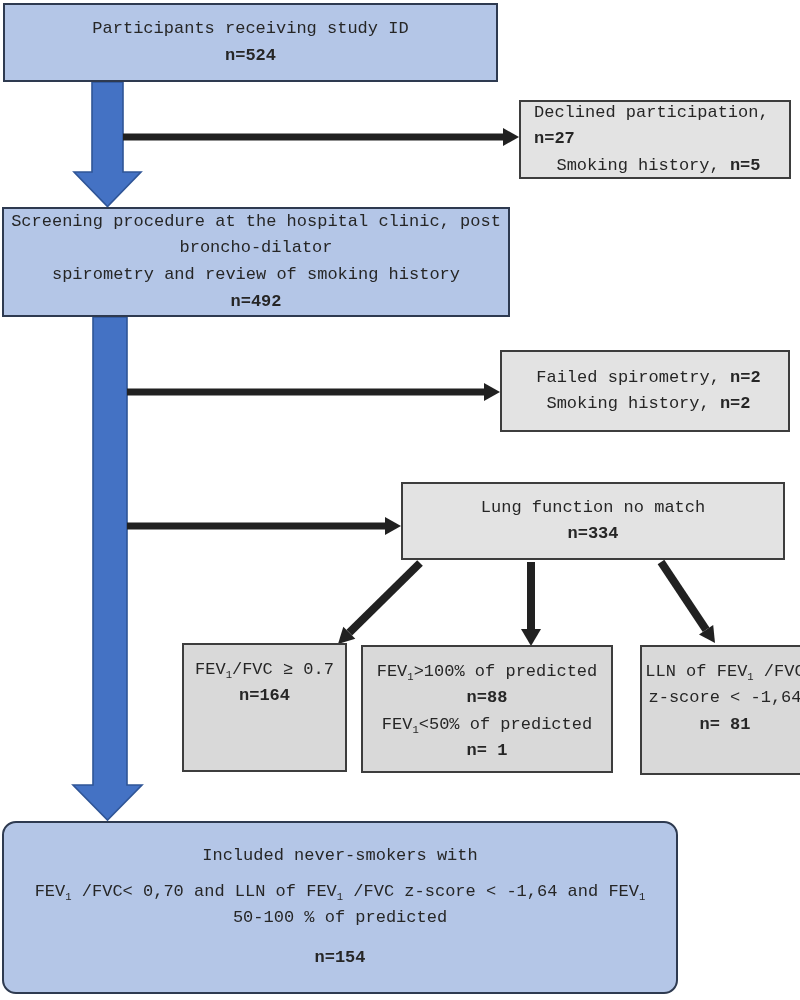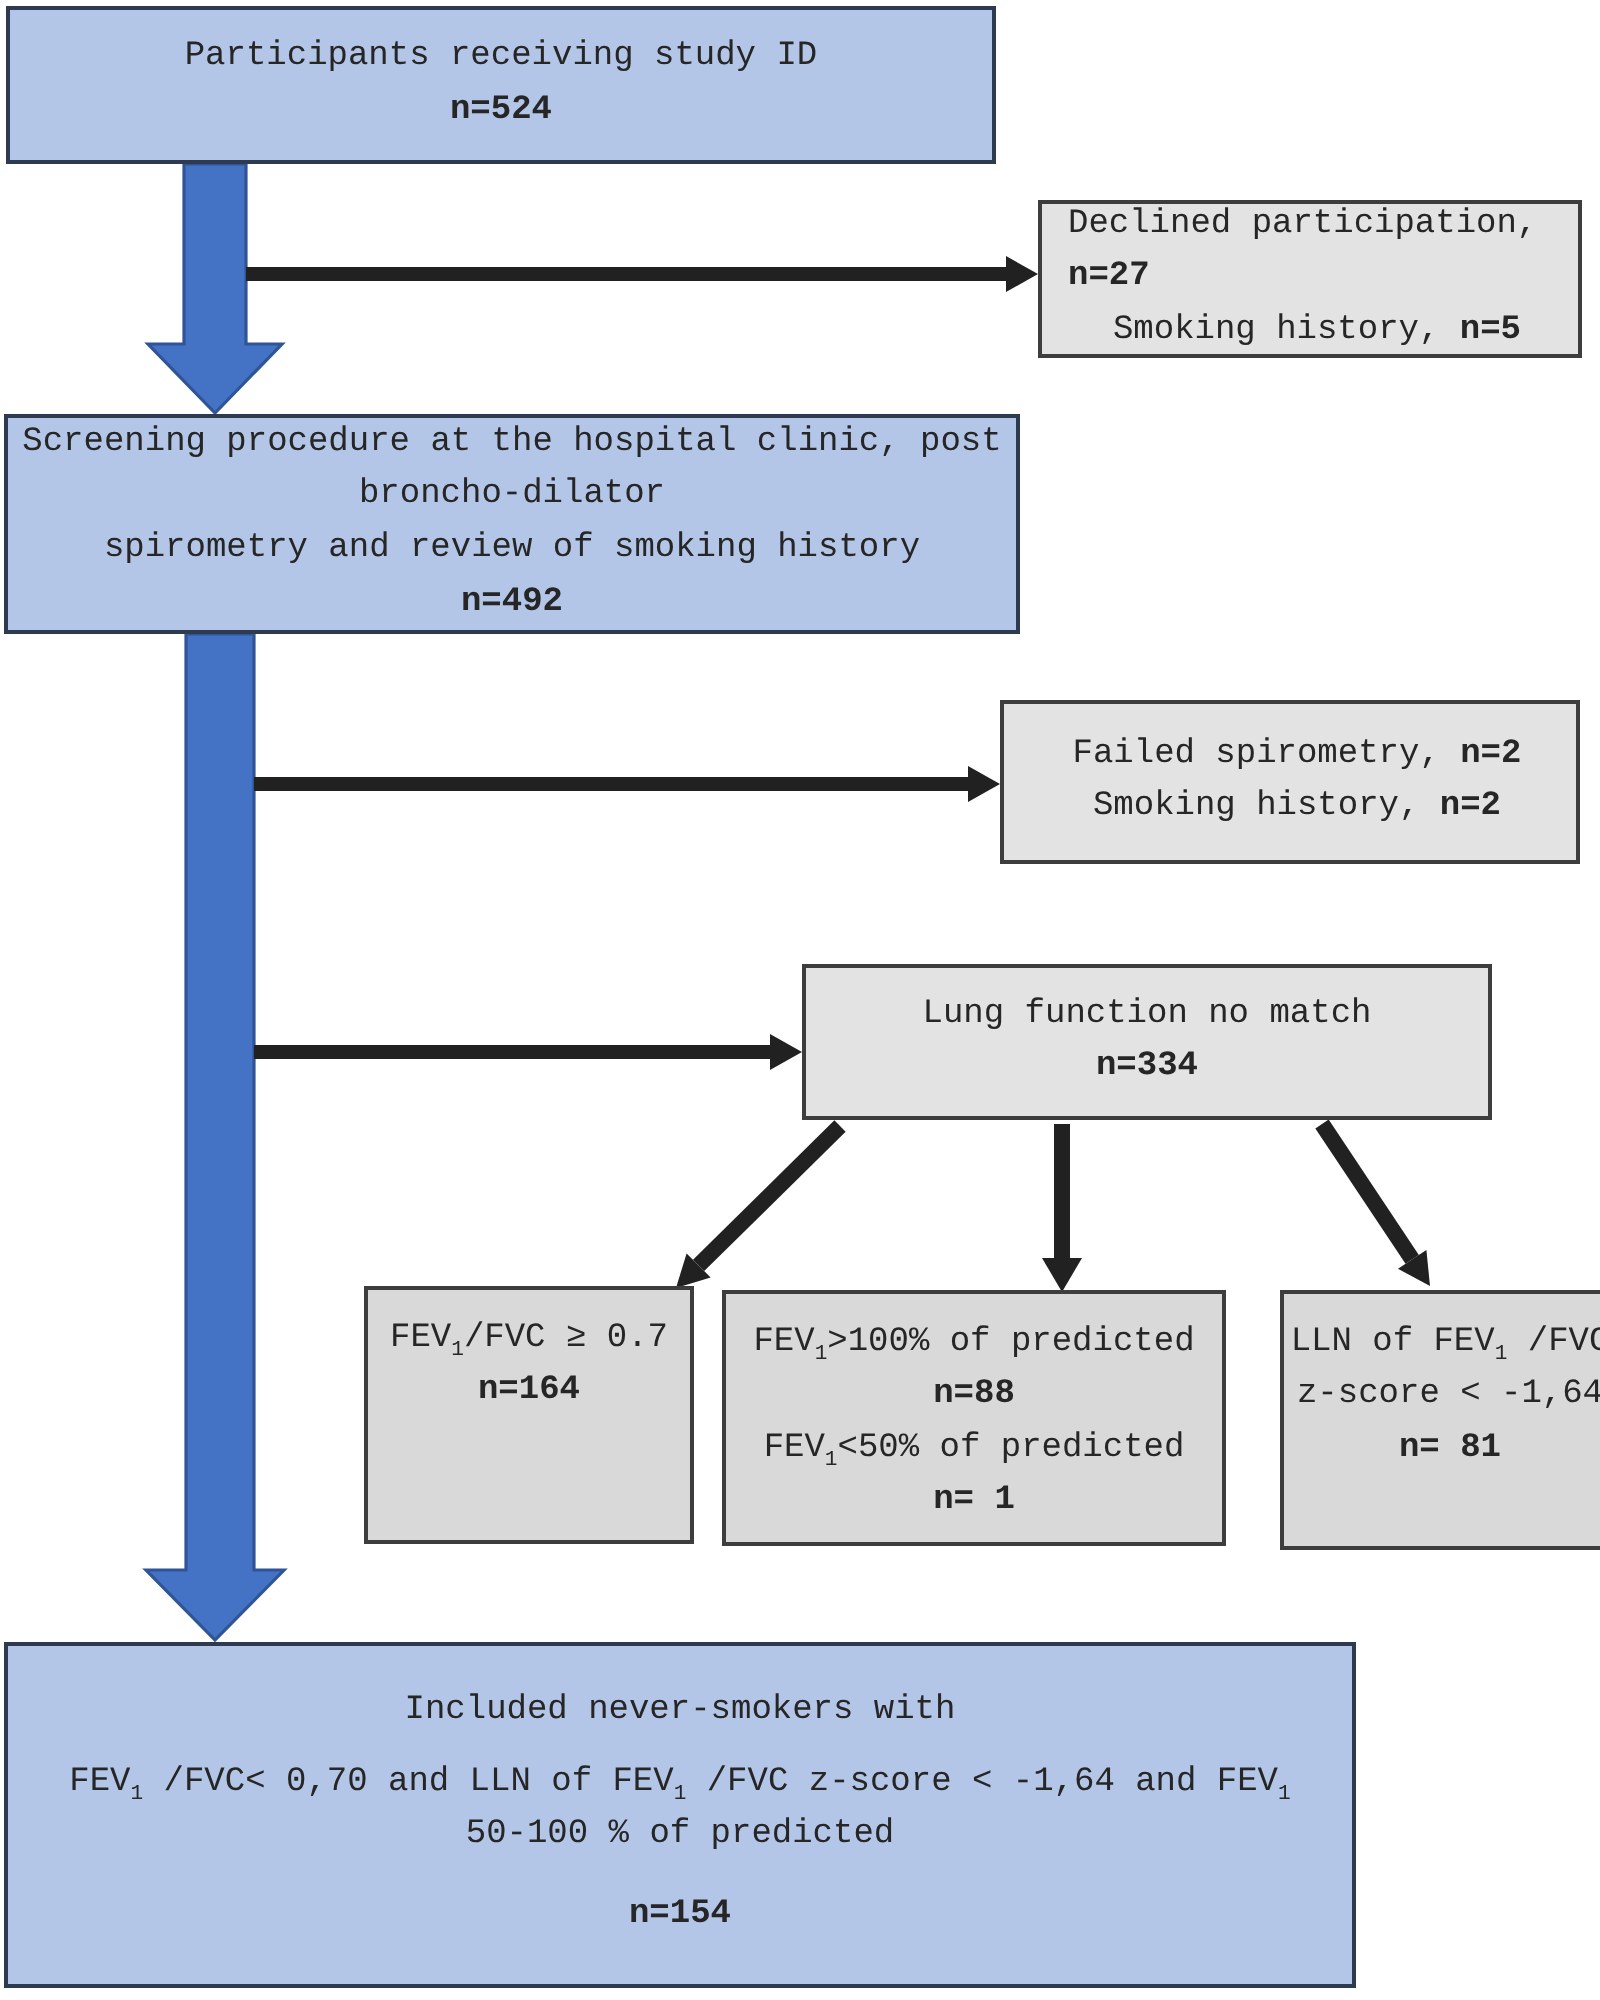--- a/index.html
+++ b/index.html
@@ -73,21 +73,21 @@
     <div>Screening procedure at the hospital clinic, post broncho-dilator</div>
     <div>spirometry and review of smoking history</div>
     <div class="bold screen-n">n=492</div>
   </div>
 
   <div class="box gray left-align" style="left:500px;top:350px;width:290px;height:82px;">
     <div><span>Failed spirometry, </span><b>n=2</b></div>
     <div><span>Smoking history, </span><b>n=2</b></div>
   </div>
 
-  <div class="box gray" style="left:401px;top:482px;width:345px;height:78px;">
+  <div class="box gray" style="left:401px;top:482px;width:384px;height:78px;">
     <div>Lung function no match</div>
     <div class="bold">n=334</div>
   </div>
 
   <div class="box gray-dark top-align" style="left:182px;top:643px;width:165px;height:129px;">
     <div><span>FEV</span><sub>1</sub><span>/FVC ≥ 0.7</span></div>
     <div class="bold">n=164</div>
   </div>
 
   <div class="box gray-dark top-align" style="left:361px;top:645px;width:252px;height:128px;">
@@ -96,19 +96,19 @@
     <div><span>FEV</span><sub>1</sub><span>&lt;50% of predicted</span></div>
     <div class="bold">n= 1</div>
   </div>
 
   <div class="box gray-dark top-align" style="left:640px;top:645px;width:170px;height:130px;">
     <div><span>LLN of FEV</span><sub>1</sub><span> /FVC</span></div>
     <div>z-score &lt; -1,64</div>
     <div class="bold">n= 81</div>
   </div>
 
-  <div class="box blue" style="left:2px;top:821px;width:676px;height:173px;">
+  <div class="box blue" style="left:2px;top:821px;width:676px;height:173px;border-radius:14px;">
     <div>Included never-smokers with</div>
     <div class="included-body"><span>FEV</span><sub>1</sub><span> /FVC&lt; 0,70 and LLN of FEV</span><sub>1</sub><span> /FVC z-score &lt; -1,64 and FEV</span><sub>1</sub><span> 50-100 % of predicted</span></div>
     <div class="bold included-n">n=154</div>
   </div>
 
 </div>
 
 </body></html>

